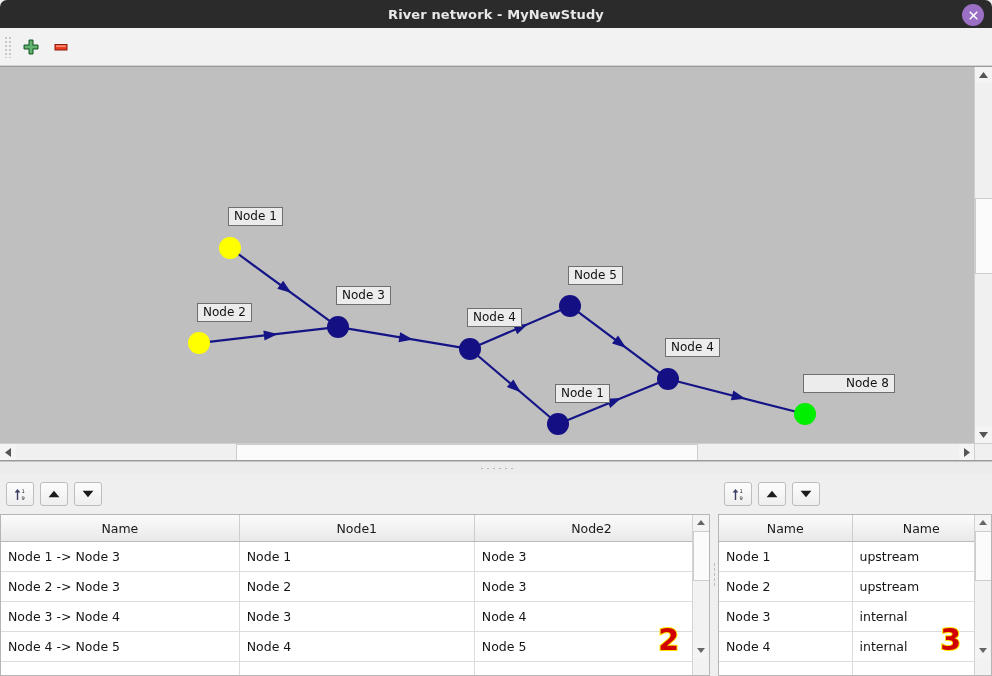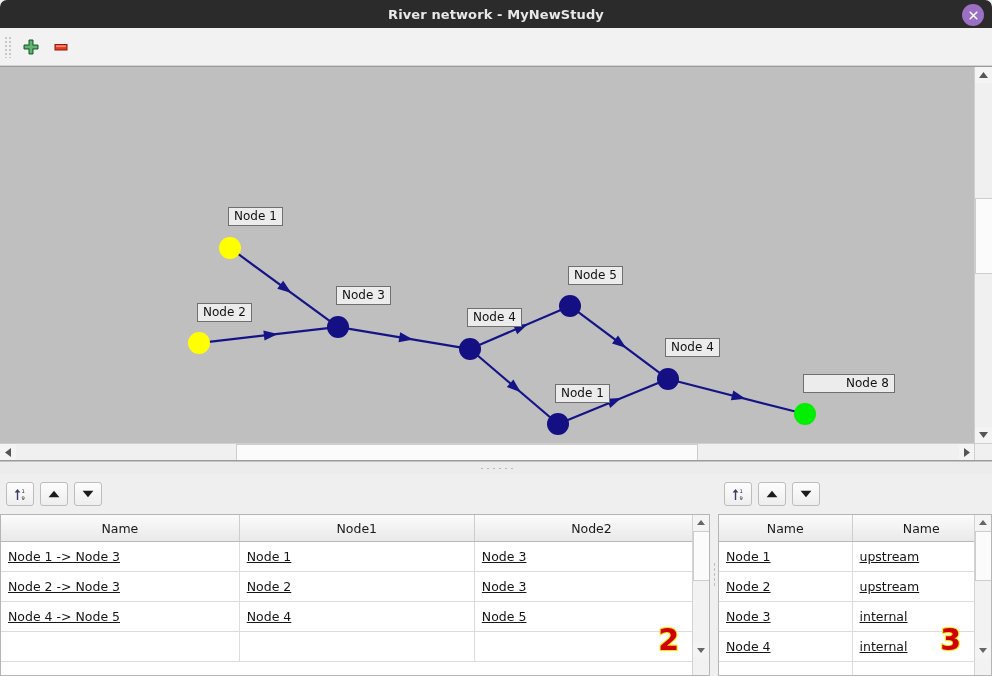--- a/index.html
+++ b/index.html
@@ -222,21 +222,20 @@
   }
   table.grid td {
     height: 29px;
     border-right: 1px solid #dcdcdc;
     border-bottom: 1px solid #dcdcdc;
     padding: 0 7px;
     color: #151515;
     background: #fff;
     white-space: nowrap;
     overflow: hidden;
-    text-decoration: underline;
   }
   .grid-scroll {
     position: absolute;
     right: 0; top: 0;
     width: 16px; bottom: 0;
     background: #f2f2f2;
     border-left: 1px solid #d3d3d3;
   }
 </style>
 </head>
@@ -396,20 +395,25 @@
                 <td>Node 1 -&gt; Node 3</td>
                 <td>Node 1</td>
                 <td>Node 3</td>
               </tr>
               <tr>
                 <td>Node 2 -&gt; Node 3</td>
                 <td>Node 2</td>
                 <td>Node 3</td>
               </tr>
               <tr>
+                <td>Node 3 -&gt; Node 4</td>
+                <td>Node 3</td>
+                <td>Node 4</td>
+              </tr>
+              <tr>
                 <td>Node 4 -&gt; Node 5</td>
                 <td>Node 4</td>
                 <td>Node 5</td>
               </tr>
               <tr>
                 <td></td>
                 <td></td>
                 <td></td>
               </tr>
             </tbody>

